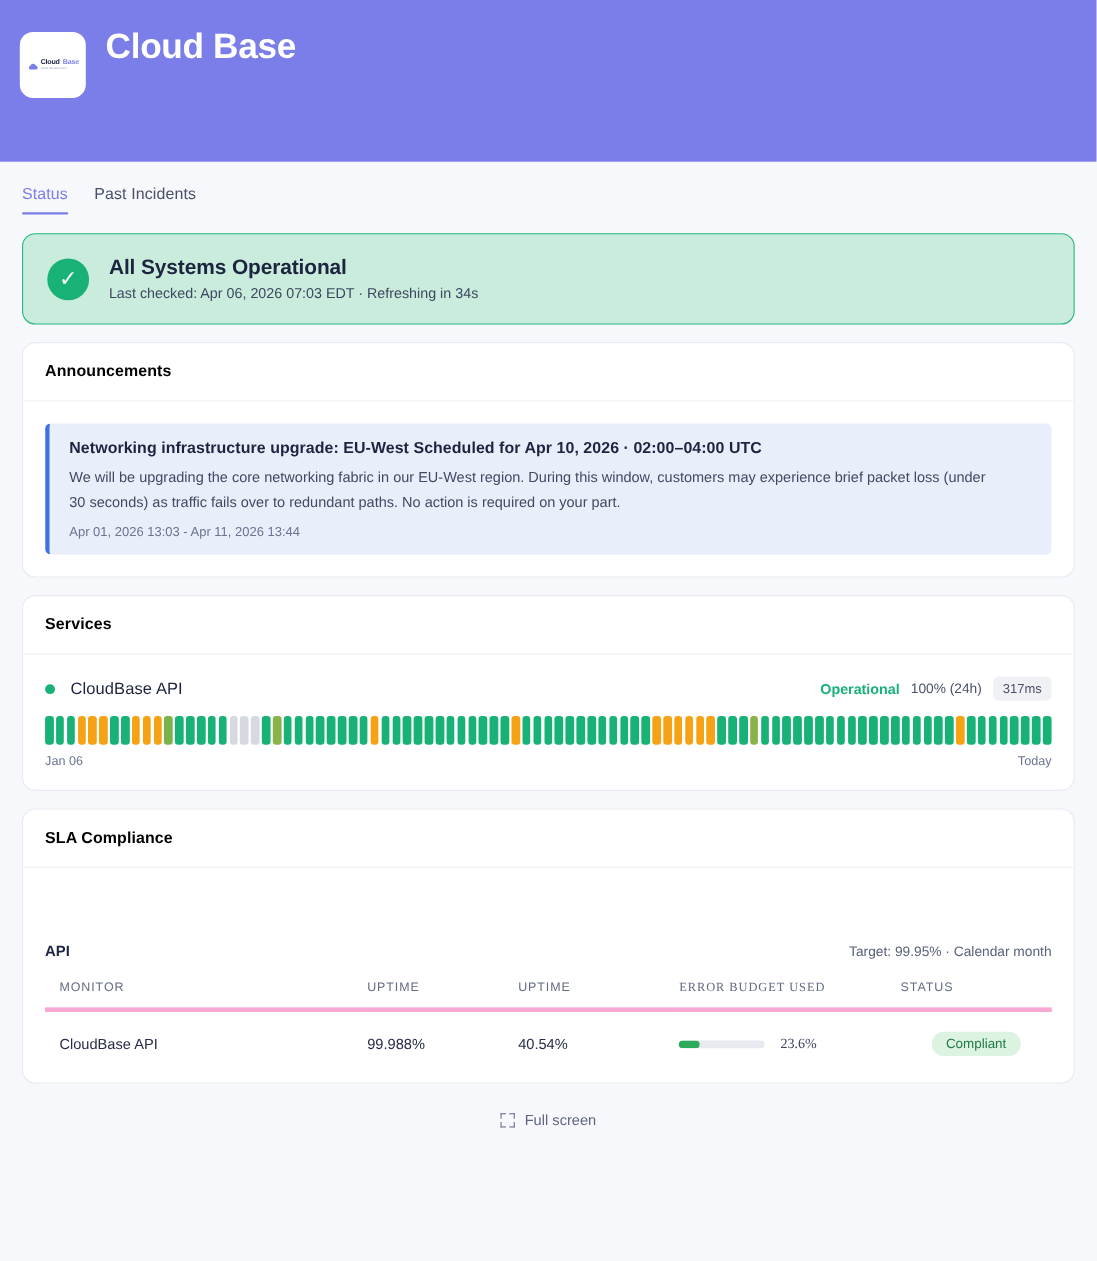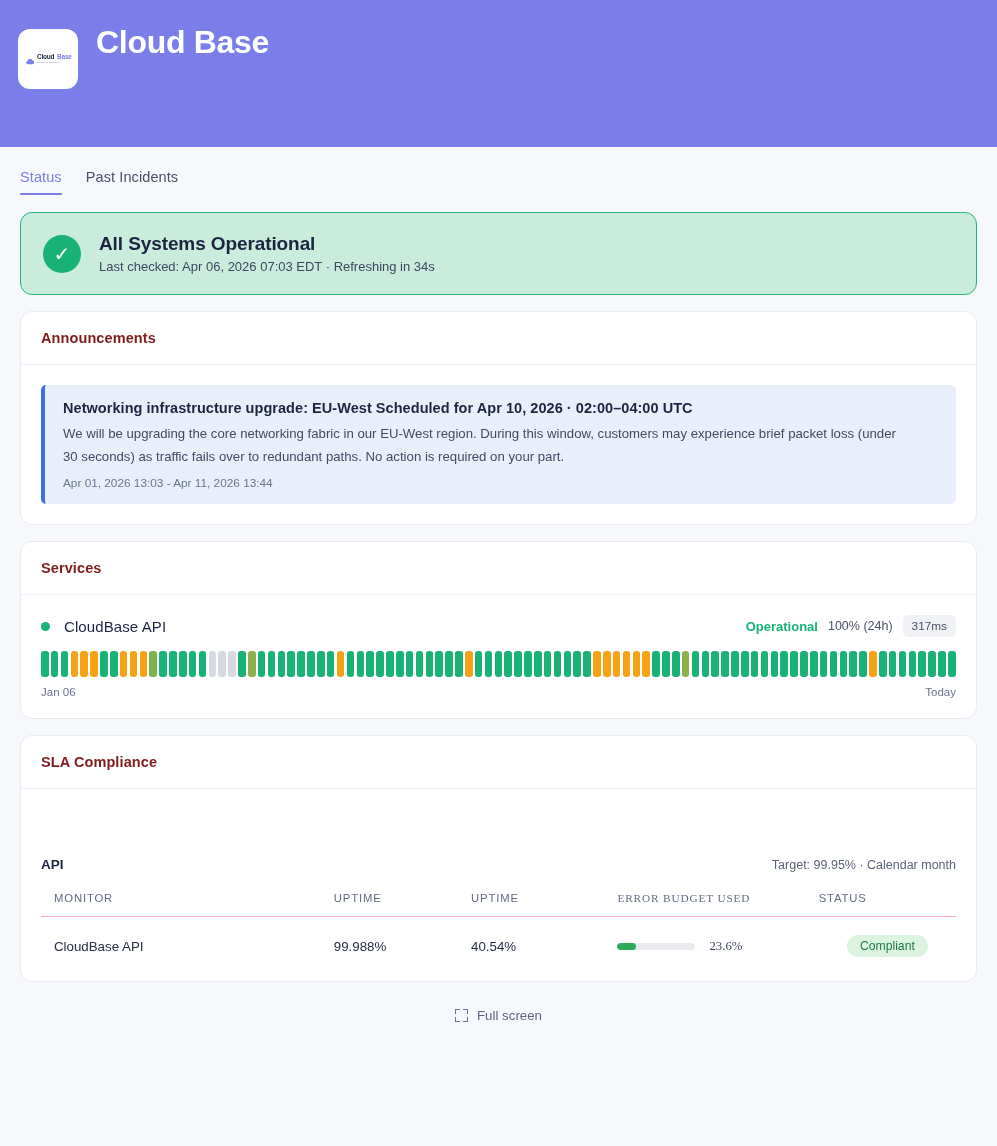--- a/index.html
+++ b/index.html
@@ -85,21 +85,21 @@
     border: 1px solid #e9ebf2;
     border-radius: 12px;
     margin-top: 16px;
     overflow: hidden;
   }
   .card-head {
     padding: 18px 20px;
     border-bottom: 1px solid #eef0f5;
     font-size: 14.5px;
     font-weight: bold;
-    color: #7f1d1d;
+    color: #000000;
     letter-spacing: 0.1px;
   }
   .card-body { padding: 20px; }
 
   
   .banner {
     margin: 17px 20px 0 20px;
     background: #c9ecdc;
     border: 1.5px solid #28b57e;
     border-radius: 12px;
@@ -199,21 +199,21 @@
   .sla-group { font-size: 13.5px; font-weight: bold; color: #1d2440; }
   .sla-meta { font-size: 12.5px; color: #5a6279; }
   table.sla { width: 100%; border-collapse: collapse; }
   table.sla th {
     text-align: left;
     font-size: 11.3px;
     font-weight: normal;
     letter-spacing: 0.85px;
     color: #636b84;
     padding: 0 0 12px 0;
-    border-bottom: 1px solid #f9a8d4;
+    border-bottom: 4px solid #f9a8d4;
   }
   table.sla td {
     font-size: 13.3px;
     color: #262d47;
     padding: 18px 0 4px 0;
     vertical-align: middle;
   }
   .col-monitor { width: 32%; padding-left: 13px !important; }
   .col-uptime  { width: 15%; }
   .col-target  { width: 16%; }

